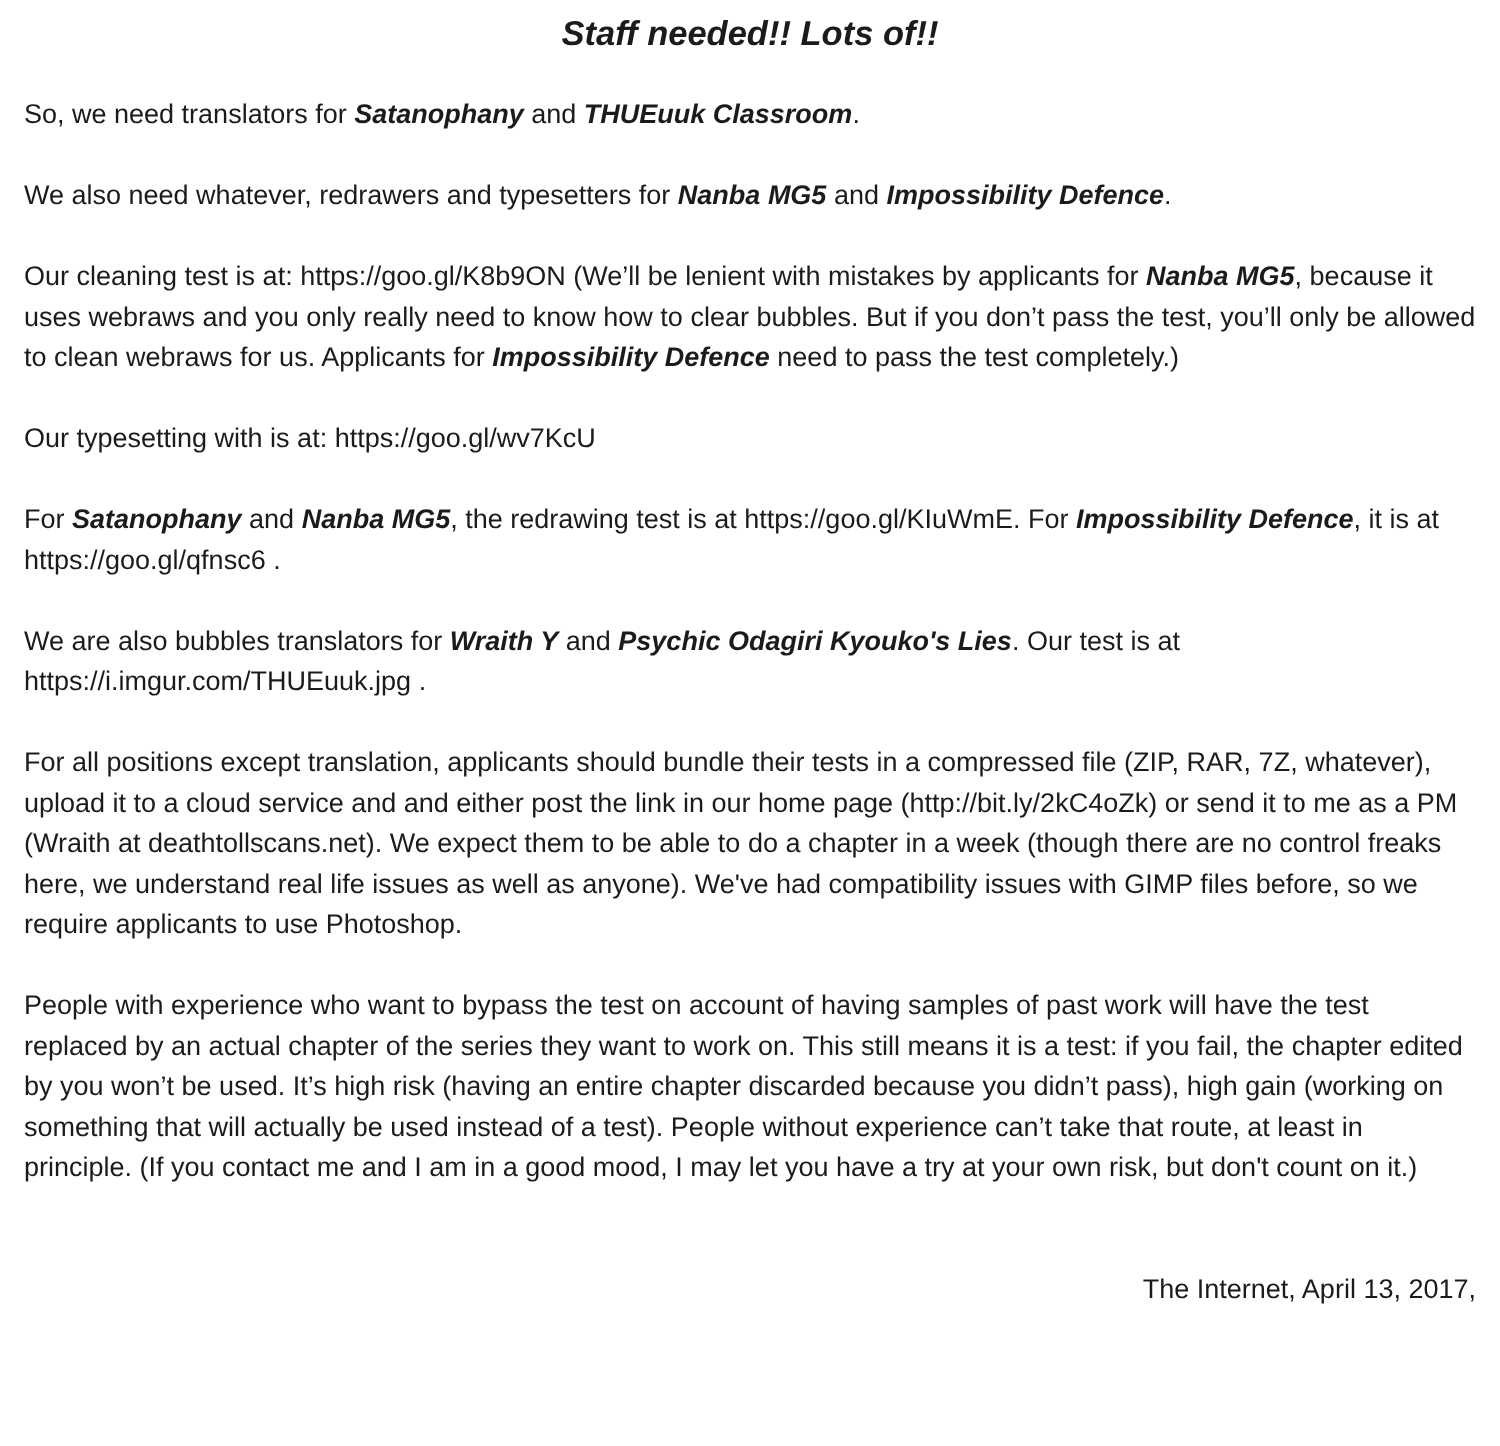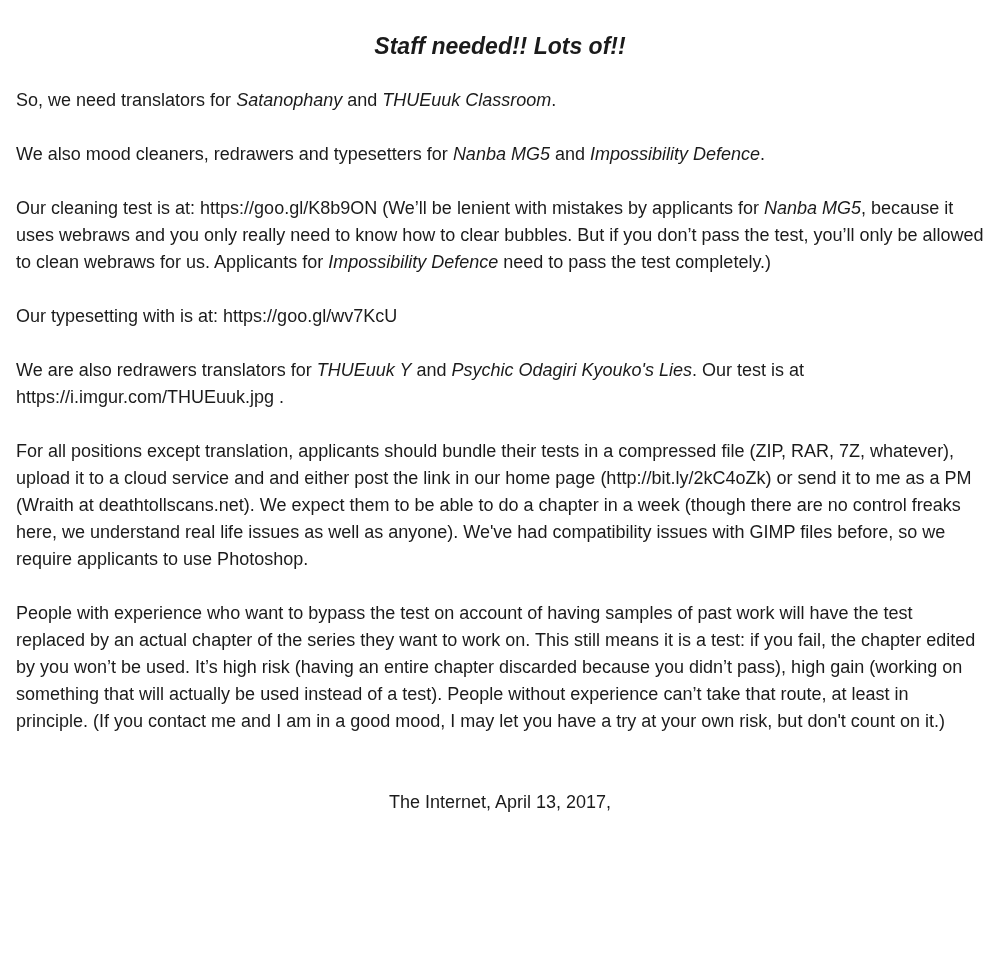--- a/index.html
+++ b/index.html
@@ -10,63 +10,64 @@
   body {
     width: 1000px;
     height: 964px;
     color: #1b1b1b;
     font-family: "Liberation Sans", sans-serif;
     font-size: 18px;
     line-height: 27px;
     overflow: hidden;
   }
   .page {
-    padding: 26px 16px 0 16px;
+    padding: 2px 16px 0 16px;
     box-sizing: border-box;
     width: 1000px;
     height: 691px;
   }
   .doc-title {
     text-align: center;
     font-size: 23px;
     line-height: 28px;
     font-weight: bold;
     font-style: italic;
     margin: 6px 0 0 0;
   }
   .para {
     margin: 27px 0 0 0;
   }
   .bi {
-    font-weight: normal;
+    font-weight: bold;
     font-style: italic;
   }
   .dateline {
-    text-align: center;
+    text-align: right;
     margin-top: 54px;
   }
 </style>
 </head>
 <body>
 
 <div class="page">
 
   <h1 class="doc-title">Staff needed!! Lots of!!</h1>
 
 
   <p class="para"><span>So, we need translators for </span><span class="bi">Satanophany</span><span> and </span><span class="bi">THUEuuk Classroom</span><span>.</span></p>
 
-  <p class="para"><span>We also mood cleaners, redrawers and typesetters for </span><span class="bi">Nanba MG5</span><span> and </span><span class="bi">Impossibility Defence</span><span>.</span></p>
+  <p class="para"><span>We also need whatever, redrawers and typesetters for </span><span class="bi">Nanba MG5</span><span> and </span><span class="bi">Impossibility Defence</span><span>.</span></p>
 
   <p class="para"><span>Our cleaning test is at: https://goo.gl/K8b9ON (We’ll be lenient with mistakes by applicants for </span><span class="bi">Nanba MG5</span><span>, because it uses webraws and you only really need to know how to clear bubbles. But if you don’t pass the test, you’ll only be allowed to clean webraws for us. Applicants for </span><span class="bi">Impossibility Defence</span><span> need to pass the test completely.)</span></p>
 
   <p class="para"><span>Our typesetting with is at: https://goo.gl/wv7KcU</span></p>
 
+  <p class="para"><span>For </span><span class="bi">Satanophany</span><span> and </span><span class="bi">Nanba MG5</span><span>, the redrawing test is at https://goo.gl/KIuWmE. For </span><span class="bi">Impossibility Defence</span><span>, it is at https://goo.gl/qfnsc6 .</span></p>
 
-  <p class="para"><span>We are also redrawers translators for </span><span class="bi">THUEuuk Y</span><span> and </span><span class="bi">Psychic Odagiri Kyouko's Lies</span><span>. Our test is at https://i.imgur.com/THUEuuk.jpg .</span></p>
+  <p class="para"><span>We are also bubbles translators for </span><span class="bi">Wraith Y</span><span> and </span><span class="bi">Psychic Odagiri Kyouko's Lies</span><span>. Our test is at https://i.imgur.com/THUEuuk.jpg .</span></p>
 
   <p class="para"><span>For all positions except translation, applicants should bundle their tests in a compressed file (ZIP, RAR, 7Z, whatever), upload it to a cloud service and and either post the link in our home page (http://bit.ly/2kC4oZk) or send it to me as a PM (Wraith at deathtollscans.net). We expect them to be able to do a chapter in a week (though there are no control freaks here, we understand real life issues as well as anyone). We've had compatibility issues with GIMP files before, so we require applicants to use Photoshop.</span></p>
 
   <p class="para"><span>People with experience who want to bypass the test on account of having samples of past work will have the test replaced by an actual chapter of the series they want to work on. This still means it is a test: if you fail, the chapter edited by you won’t be used. It’s high risk (having an entire chapter discarded because you didn’t pass), high gain (working on something that will actually be used instead of a test). People without experience can’t take that route, at least in principle. (If you contact me and I am in a good mood, I may let you have a try at your own risk, but don't count on it.)</span></p>
 
   <div class="dateline">The Internet, April 13, 2017,</div>
 
 </div>
 
 </body></html>

